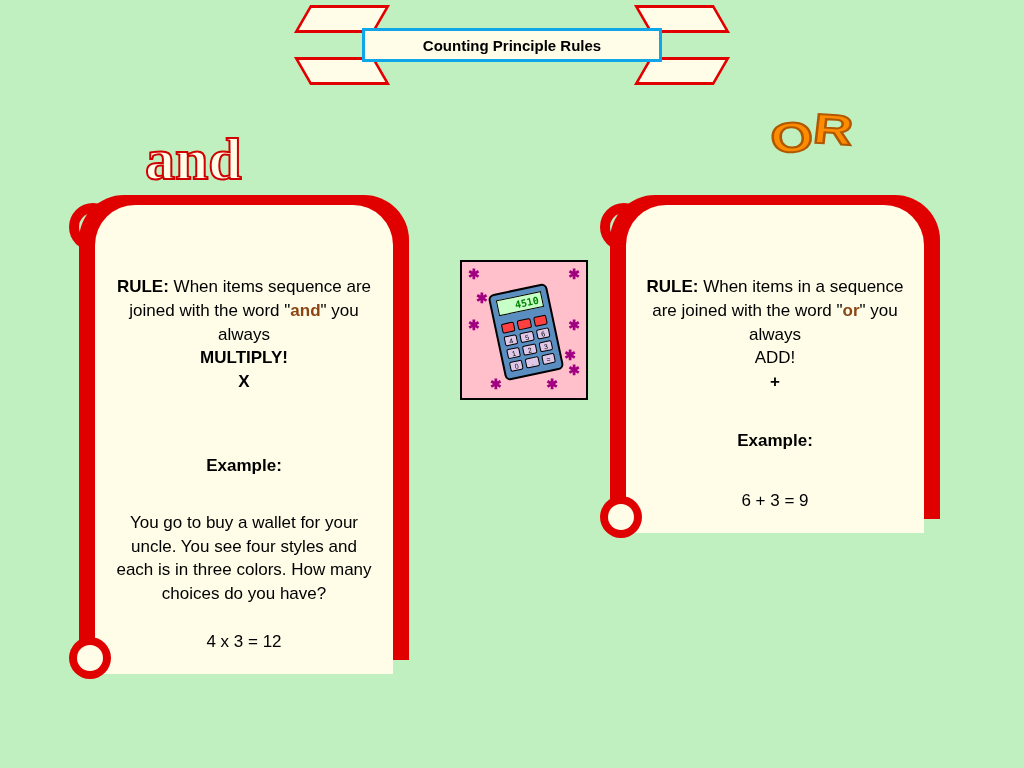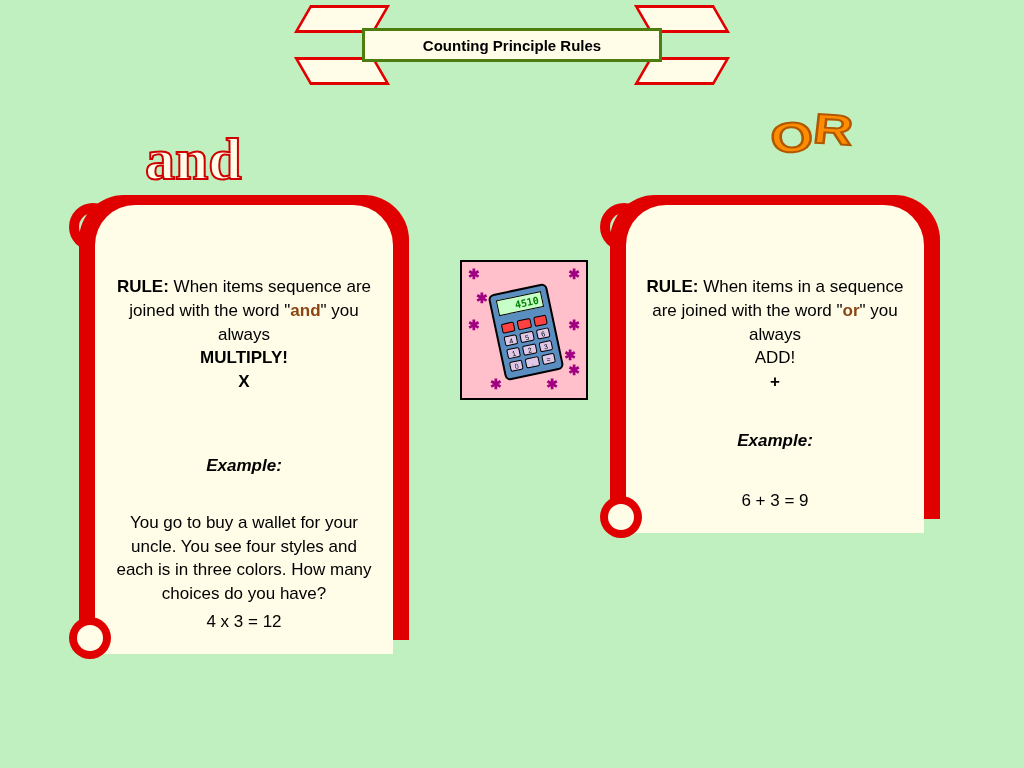--- a/index.html
+++ b/index.html
@@ -19,21 +19,21 @@
     width: 340px;
     height: 70px;
   }
   .banner-center {
     position: absolute;
     top: 18px;
     left: 20px;
     right: 20px;
     height: 34px;
     background: #fffce8;
-    border: 3px solid #4d7c0f;
+    border: 3px solid #0ea5e9;
     display: flex;
     align-items: center;
     justify-content: center;
     z-index: 2;
   }
   .banner-center span {
     font-size: 15px;
     font-weight: bold;
     color: #000;
   }
@@ -130,21 +130,21 @@
     content: "";
     position: absolute;
     top: 8px; left: 8px;
     width: 26px; height: 26px;
     background: #fffce8;
     border-radius: 50%;
   }
   .rule-label { font-weight: bold; }
   .keyword-and { color: #8b4513; font-weight: bold; }
   .keyword-or { color: #8b4513; font-weight: bold; }
-  .ex-label { font-weight: bold; margin-top: 30px; display: block; font-style: italic; }
+  .ex-label { font-weight: bold; margin-top: 30px; display: block; }
   .calc-wrap {
     position: absolute;
     top: 260px;
     left: 460px;
     width: 128px;
     height: 140px;
     background: #ffc0cb;
     border: 2px solid #000;
     padding: 6px;
   }
@@ -214,21 +214,21 @@
 
 <div class="scroll scroll-left">
   <div class="scroll-curl-top"></div>
   <div class="scroll-back"></div>
   <div class="scroll-body">
     <span class="rule-label">RULE:</span><span>   When items sequence are joined with the word "</span><span class="keyword-and">and</span><span>" you always</span><br>
     <span style="font-weight:bold">MULTIPLY!</span><br>
     <span style="font-weight:bold">X</span>
     <span class="ex-label" style="margin-top:60px">Example:</span>
     <div style="margin-top:33px">You go to buy a wallet for your uncle. You see four styles and each is in three colors. How many choices do you have?</div>
-    <div style="margin-top:4px">4 x 3 = 12</div>
+    <div style="margin-top:24px">4 x 3 = 12</div>
   </div>
   <div class="scroll-curl-bot"></div>
 </div>
 
 <div class="scroll scroll-right">
   <div class="scroll-curl-top"></div>
   <div class="scroll-back"></div>
   <div class="scroll-body">
     <span class="rule-label">RULE:</span><span>  When items in a sequence are joined with the word "</span><span class="keyword-or">or</span><span>" you always</span><br>
     <span style="font-weight:normal">ADD!</span><br>

